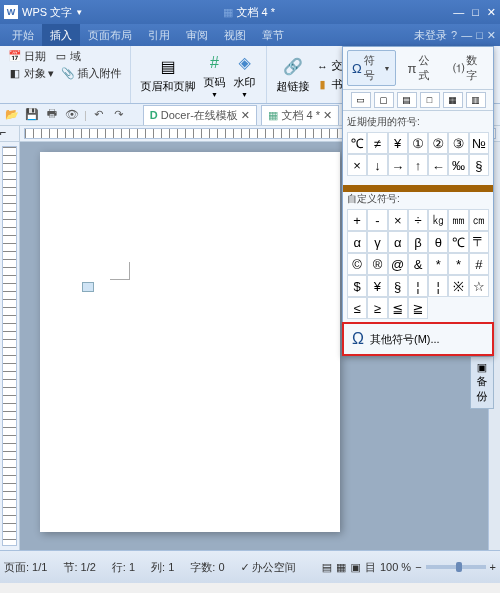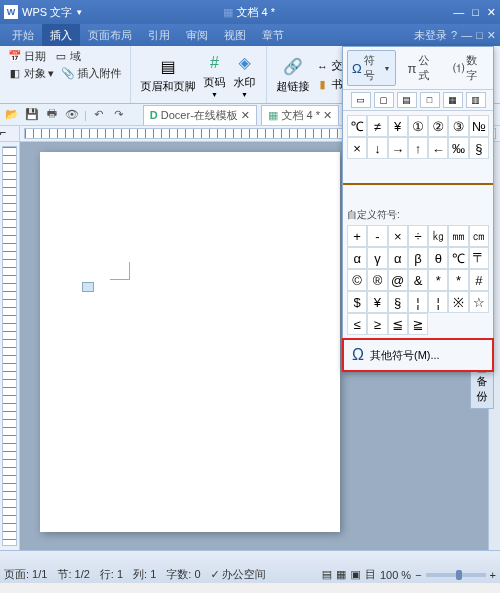--- a/index.html
+++ b/index.html
@@ -44,21 +44,21 @@
 .workspace{display:flex;height:408px;background:#9aadc2}
 .ruler-v{width:20px;background:#eaf1fa;border-right:1px solid #c0d0e0;position:relative}
 .ruler-v-scale{position:absolute;left:2px;right:2px;top:4px;bottom:4px;background:#fff;border:1px solid #b0c4de}
 .ruler-v-scale::before{content:"";position:absolute;left:0;right:0;top:0;bottom:0;background:repeating-linear-gradient(180deg,#888 0,#888 1px,transparent 1px,transparent 8px)}
 .page-area{flex:1;padding:10px 20px;overflow:hidden}
 .page{width:300px;height:380px;background:#fff;box-shadow:2px 2px 8px rgba(0,0,0,0.3);position:relative}
 .page-mark{position:absolute;left:70px;top:110px;width:20px;height:18px;border-right:1px solid #aaa;border-bottom:1px solid #aaa}
 .page-img{position:absolute;left:42px;top:130px;width:12px;height:10px;background:#d0e4f5;border:1px solid #8ab}
 .sidebar-right{width:12px;background:#e0e8f2;border-left:1px solid #b0c4de}
 .sidebar-tab{position:absolute;right:6px;top:356px;width:24px;padding:4px 2px;background:#d8e4f2;border:1px solid #a0b8d0;font-size:10px;text-align:center;writing-mode:horizontal-tb}
-.statusbar{height:21px;background:linear-gradient(#e4ecf7,#d0dcec);border-top:1px solid #a8c0dd;display:flex;align-items:flex-start;padding:16px 4px;font-size:10px;color:#333;gap:10px}
+.statusbar{height:21px;background:linear-gradient(#e4ecf7,#d0dcec);border-top:1px solid #a8c0dd;display:flex;align-items:center;padding:16px 4px;font-size:10px;color:#333;gap:16px}
 .status-item{display:flex;align-items:center;gap:2px}
 .zoom-area{margin-left:auto;display:flex;align-items:center;gap:4px}
 .zoom-slider{width:60px;height:4px;background:#b0c4de;position:relative}
 .zoom-slider::after{content:"";position:absolute;left:30px;top:-3px;width:6px;height:10px;background:#6a8ab8;border-radius:2px}
 </style>
 </head>
 <body>
 
 <div class="titlebar">
   <div class="app-icon">W</div>
@@ -164,38 +164,39 @@
   </div>
   <div class="sym-icons-row">
     <div class="sym-mini">▭</div>
     <div class="sym-mini">▢</div>
     <div class="sym-mini">▤</div>
     <div class="sym-mini">□</div>
     <div class="sym-mini">▦</div>
     <div class="sym-mini">▥</div>
   </div>
   <div class="sym-section">
+    <div class="sym-section-title">近期使用的符号:</div>
     <div class="sym-grid" id="recent-grid">
         <div class="sym-cell">℃</div>
         <div class="sym-cell">≠</div>
         <div class="sym-cell">¥</div>
         <div class="sym-cell">①</div>
         <div class="sym-cell">②</div>
         <div class="sym-cell">③</div>
         <div class="sym-cell">№</div>
         <div class="sym-cell">×</div>
         <div class="sym-cell">↓</div>
         <div class="sym-cell">→</div>
         <div class="sym-cell">↑</div>
         <div class="sym-cell">←</div>
         <div class="sym-cell">‰</div>
         <div class="sym-cell">§</div>
       </div>
   </div>
-  <div class="sym-section" style="border-top:2px solid #a16207;margin-top:20px;padding-top:23px">
+  <div class="sym-section" style="border-top:7px solid #a16207;margin-top:5px;padding-top:0">
     <div class="sym-section-title">自定义符号:</div>
     <div class="sym-grid" id="custom-grid" style="margin-top:2px">
         <div class="sym-cell">+</div>
         <div class="sym-cell">-</div>
         <div class="sym-cell">×</div>
         <div class="sym-cell">÷</div>
         <div class="sym-cell">㎏</div>
         <div class="sym-cell">㎜</div>
         <div class="sym-cell">㎝</div>
         <div class="sym-cell">α</div>

